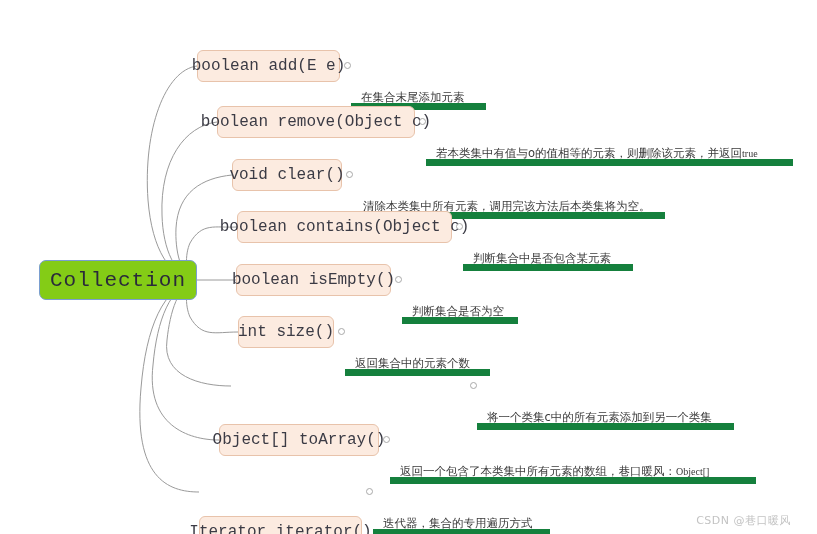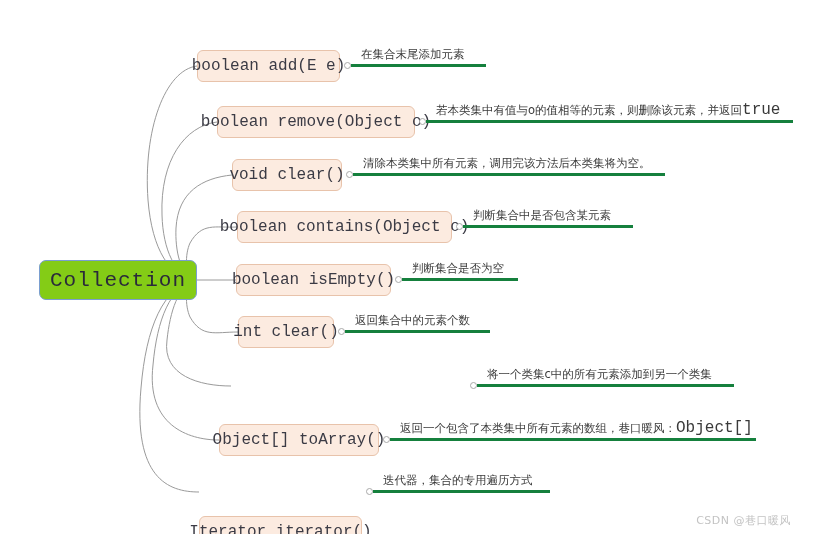--- a/index.html
+++ b/index.html
@@ -62,32 +62,33 @@
     height: 7px;
     box-sizing: border-box;
     border: 1px solid #a9a9a9;
     border-radius: 50%;
     background: #ffffff;
   }
   
   .desc {
     position: absolute;
     box-sizing: border-box;
-    border-bottom: 3px solid #15803d;
+    border-bottom: 7px solid #15803d;
     color: #3a3a3a;
     font-family: "DejaVu Sans", "Liberation Sans", sans-serif;
     font-size: 11.5px;
     line-height: 15px;
     white-space: nowrap;
     padding-left: 10px;
     padding-bottom: 13px;
+    margin-top: 43px;
   }
   .desc .mono {
-    font-family: Liberation Mono, monospace;
-    font-size: 16px;
+    font-family: Liberation Serif, serif;
+    font-size: 10px;
   }
   
   .watermark {
     position: absolute;
     right: 26px;
     bottom: 6px;
     color: #c3c3c3;
     font-family: "DejaVu Sans", "Liberation Sans", sans-serif;
     font-size: 11px;
     letter-spacing: 0.5px;
@@ -151,21 +152,21 @@
 
   <div class="method-node" style="left:236px; top:264px; width:155px; height:32px;">
     <span>boolean isEmpty()</span>
   </div>
   <div class="node-dot" style="left:395px; top:276px;"></div>
   <div class="desc" style="left:402px; top:261px; width:116px; height:20px;">
     <span>判断集合是否为空</span><span class="mono"></span>
   </div>
 
   <div class="method-node" style="left:238px; top:316px; width:96px; height:32px;">
-    <span>int clear()</span>
+    <span>int size()</span>
   </div>
   <div class="node-dot" style="left:338px; top:328px;"></div>
   <div class="desc" style="left:345px; top:313px; width:145px; height:20px;">
     <span>返回集合中的元素个数</span><span class="mono"></span>
   </div>
 
   <div class="node-dot" style="left:470px; top:382px;"></div>
   <div class="desc" style="left:477px; top:367px; width:257px; height:20px;">
     <span>将一个类集c中的所有元素添加到另一个类集</span><span class="mono"></span>
   </div>

